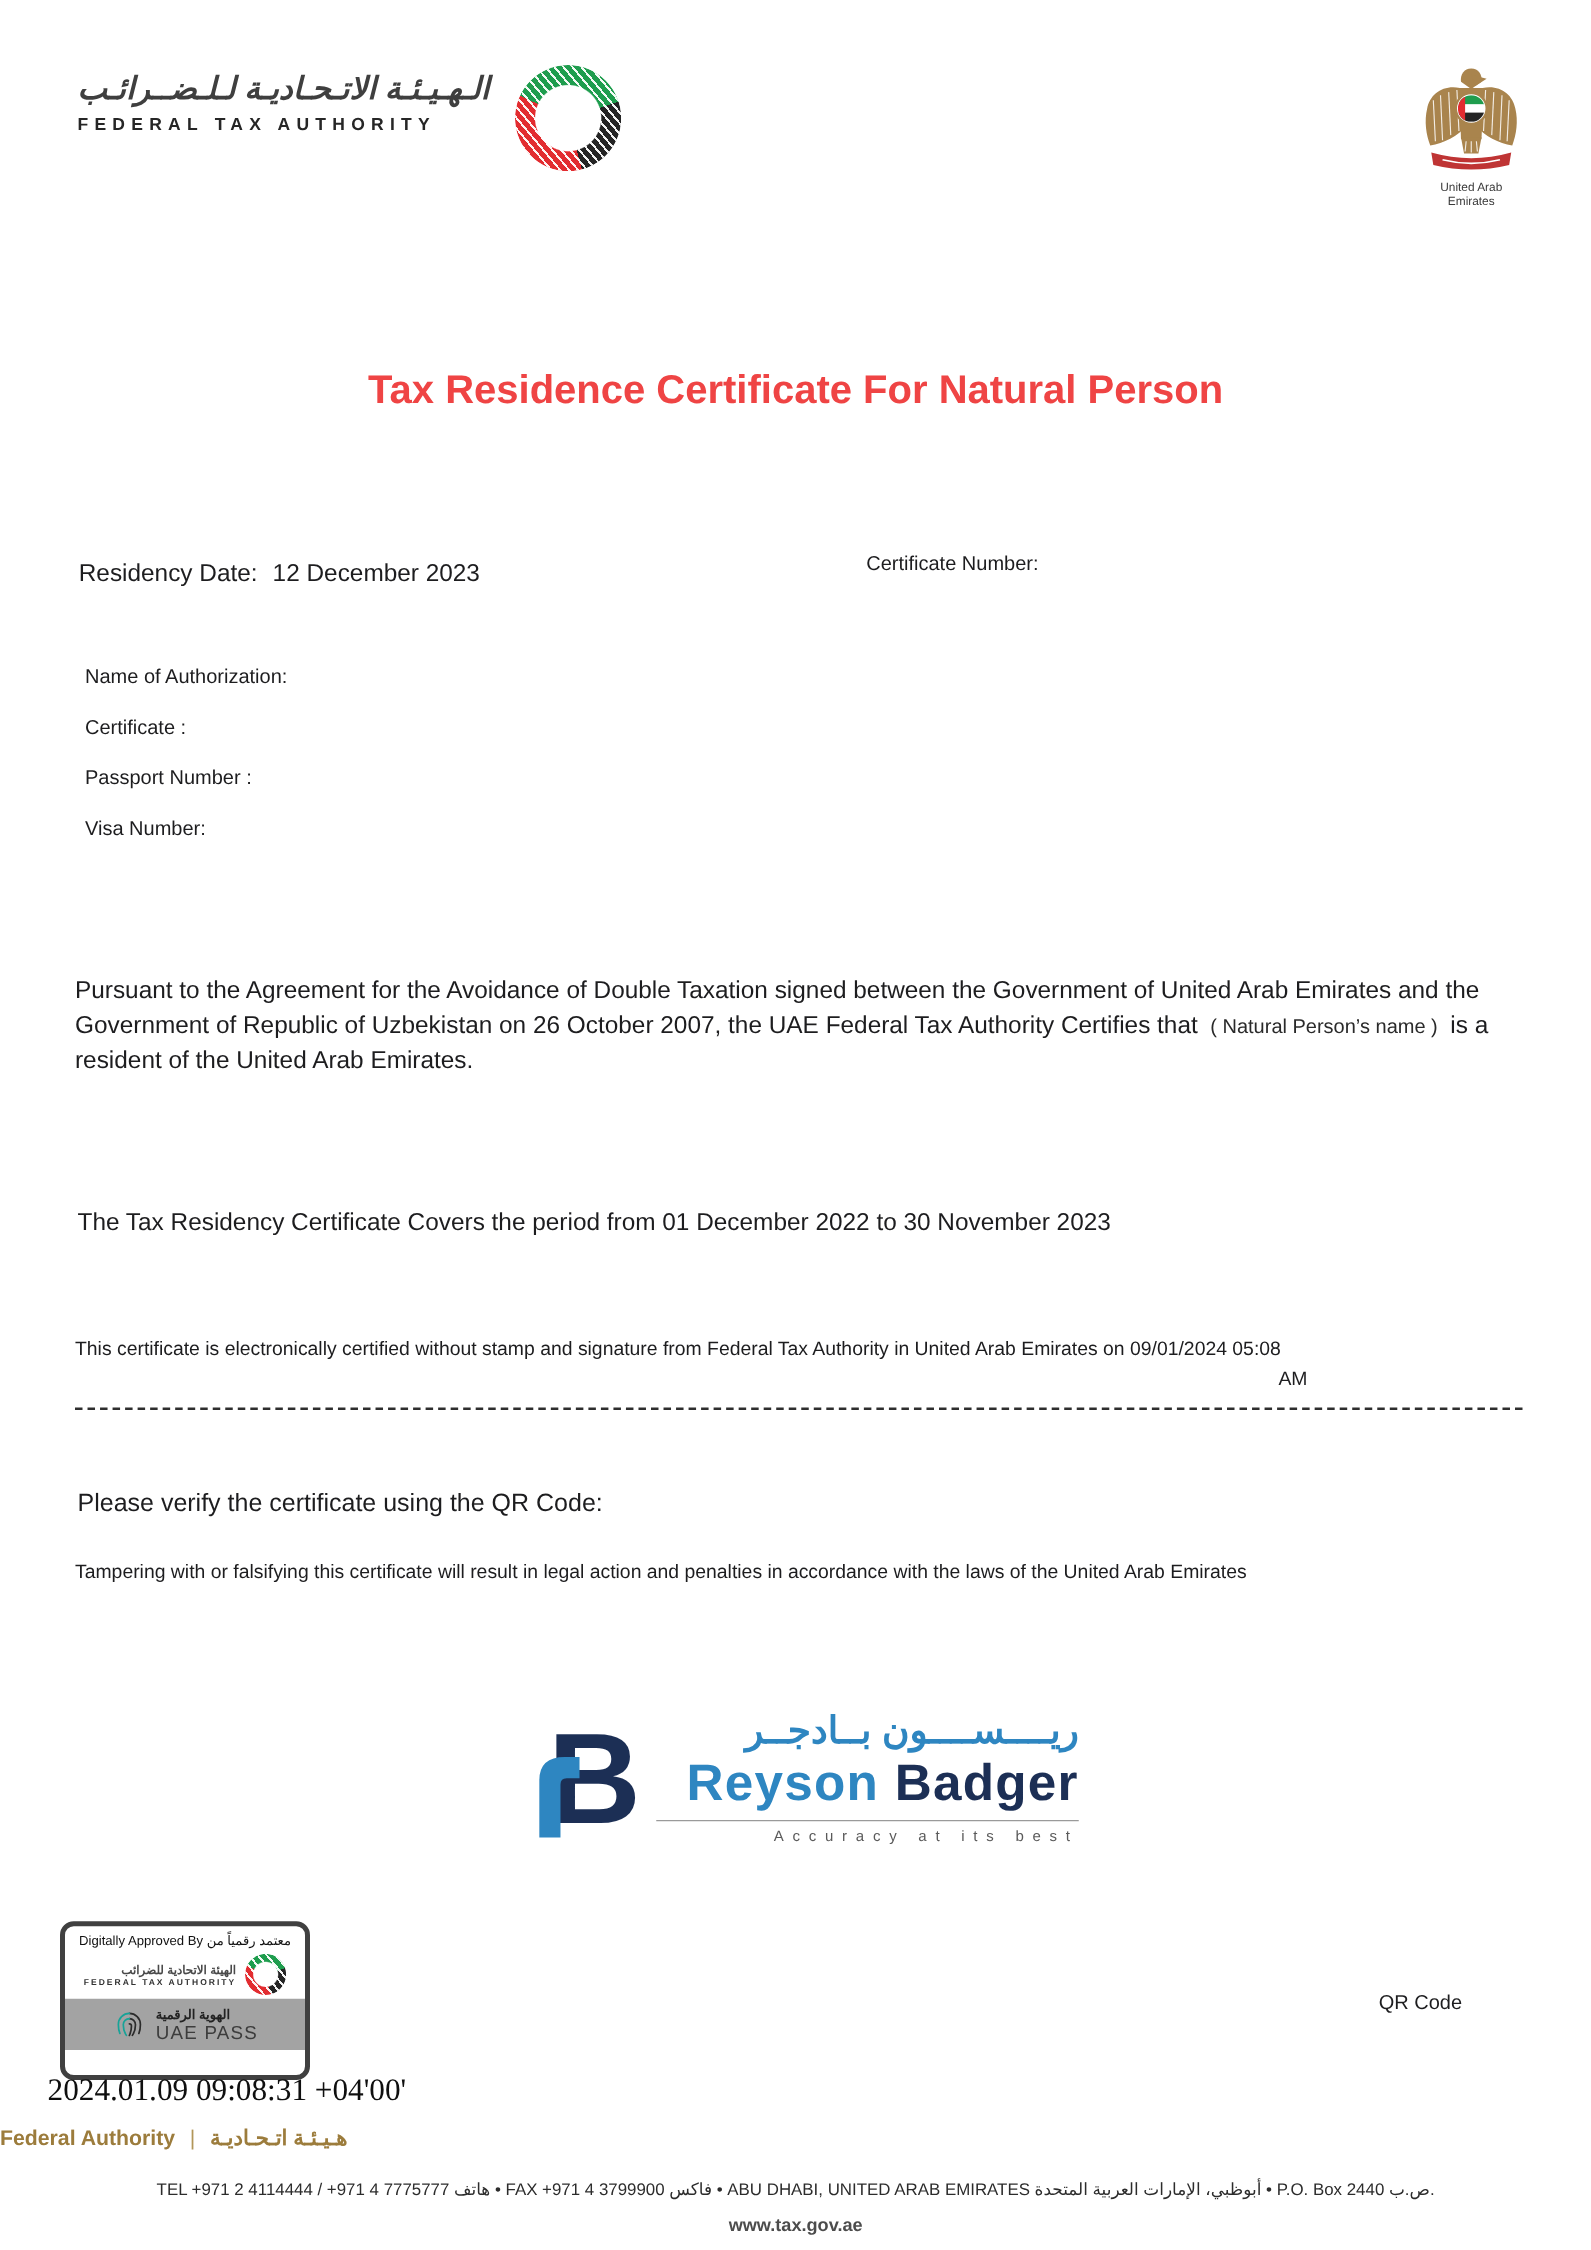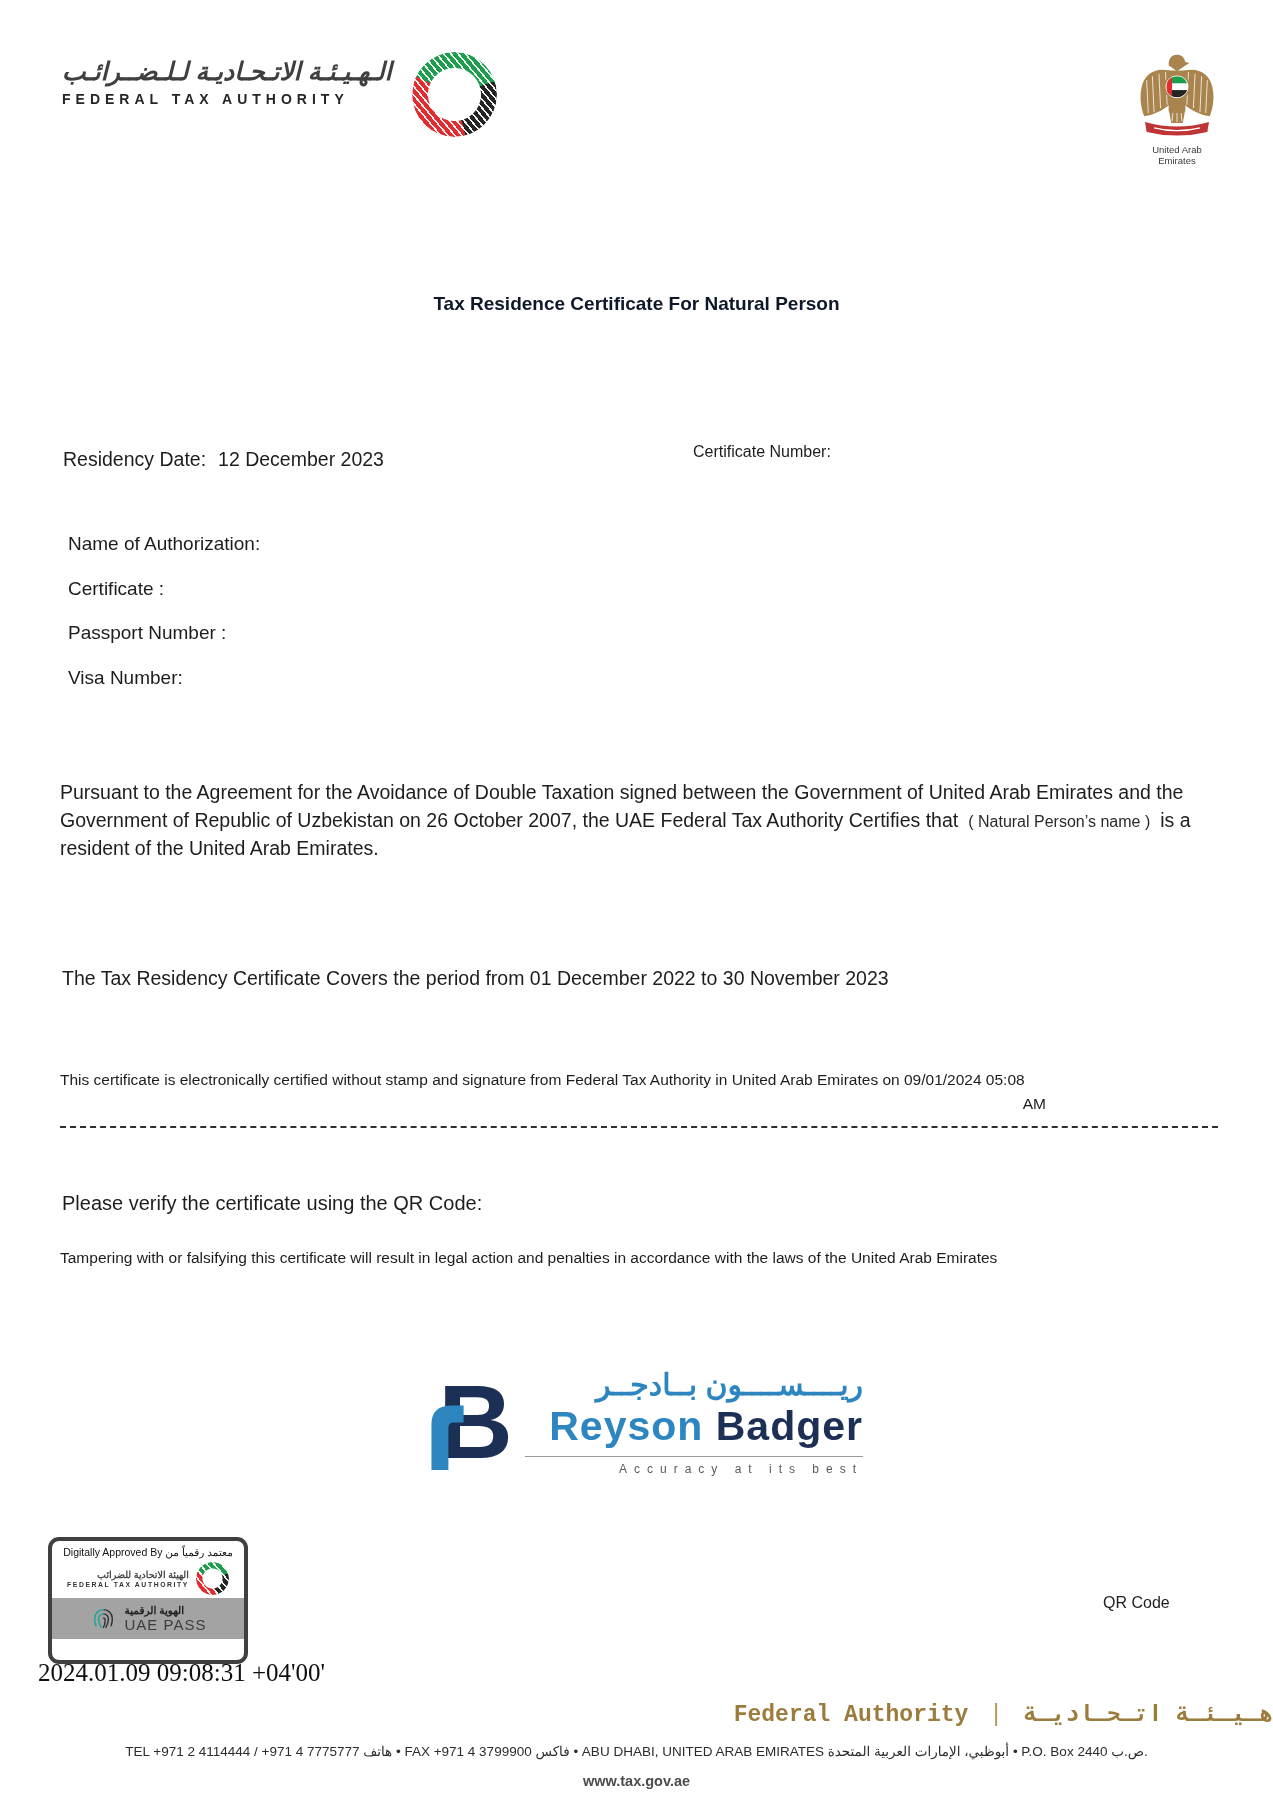--- a/index.html
+++ b/index.html
@@ -18,28 +18,28 @@
   .ring-big{width:85px;height:85px;margin-top:-6px;
     -webkit-mask:radial-gradient(circle,transparent 0 26px,#000 27px);
     mask:radial-gradient(circle,transparent 0 26px,#000 27px);}
   .ring-mini{width:33px;height:33px;flex:0 0 auto;
     -webkit-mask:radial-gradient(circle,transparent 0 9.5px,#000 10.5px);
     mask:radial-gradient(circle,transparent 0 9.5px,#000 10.5px);}
   .emblem{position:absolute;left:1136px;top:52px;width:82px;text-align:center;}
   .emblem-caption{font-size:9.5px;color:#3a3a3a;margin-top:2px;}
   
   .doc-title{position:absolute;top:293px;left:0;width:100%;text-align:center;
-    font-size:19px;font-weight:bold;color:#0f172a;}
+    font-size:32px;font-weight:bold;color:#ef4444;}
   
   .meta-sub{position:absolute;left:63px;top:448px;font-size:19.5px;}
   .meta-cert{position:absolute;left:693px;top:443px;font-size:16px;}
   .meta-sub b,.meta-cert b{font-weight:normal;}
   .meta-val{margin-left:12px;}
   
-  .fields{position:absolute;left:68px;top:533px;font-size:19px;}
+  .fields{position:absolute;left:68px;top:533px;font-size:16px;}
   .fields div{margin-bottom:22.5px;}
   
   .pursuant{position:absolute;left:60px;top:779px;width:1158px;font-size:19.5px;line-height:27.5px;margin:0;}
   .name-ph{font-size:16px;color:#2a2a2a;margin:0 10px;}
   .period{position:absolute;left:62px;top:967px;font-size:19.5px;}
   .certified{position:absolute;left:60px;top:1068px;width:1186px;font-size:15.5px;line-height:24px;}
   .certified .am{display:block;text-align:right;padding-right:200px;}
   .divider{position:absolute;left:60px;width:1158px;top:1126px;border-top:2.5px dashed #2e2e2e;}
   .verify{position:absolute;left:62px;top:1192px;font-size:20px;}
   .tamper{position:absolute;left:60px;top:1249px;width:1160px;font-size:15.5px;}
@@ -60,22 +60,22 @@
   .stamp-fta{text-align:right;}
   .stamp-fta-ar{font-size:9.5px;font-weight:bold;color:#4a4a4a;}
   .stamp-fta-en{font-size:6.8px;font-weight:bold;letter-spacing:1.6px;color:#333;margin-top:1px;}
   .stamp-bottom{background:#a3a3a3;height:41px;display:flex;align-items:center;justify-content:center;gap:8px;}
   .pass-text{text-align:left;}
   .pass-ar{font-size:10.5px;font-weight:bold;color:#222;}
   .pass-en{font-size:15px;color:#3c3c3c;letter-spacing:1px;}
   .stamp-ts{position:absolute;left:38px;top:1659px;font-family:"Liberation Serif",serif;font-size:25px;color:#0f0f0f;}
   .qr-label{position:absolute;left:1103px;top:1594px;font-size:16px;color:#1d1d1f;}
   
-  .footer-auth{position:absolute;top:1700px;left:0;width:100%;text-align:right;
-    color:#9c7c3c;font-weight:bold;font-size:23px;font-family:Liberation Mono, monospace;}
+  .footer-auth{position:absolute;top:1700px;left:0;width:100%;text-align:left;
+    color:#9c7c3c;font-weight:bold;font-size:17px;}
   .footer-auth .sep{font-weight:normal;color:#b29659;margin:0 7px;}
   .footer-contact{position:absolute;top:1743px;left:0;width:100%;text-align:center;font-size:13.5px;color:#2c2c2c;}
   .footer-site{position:absolute;top:1773px;left:0;width:100%;text-align:center;
     font-size:14.5px;font-weight:bold;color:#4c4c4c;}
 </style>
 </head>
 <body>
 
 <div class="page">
 

